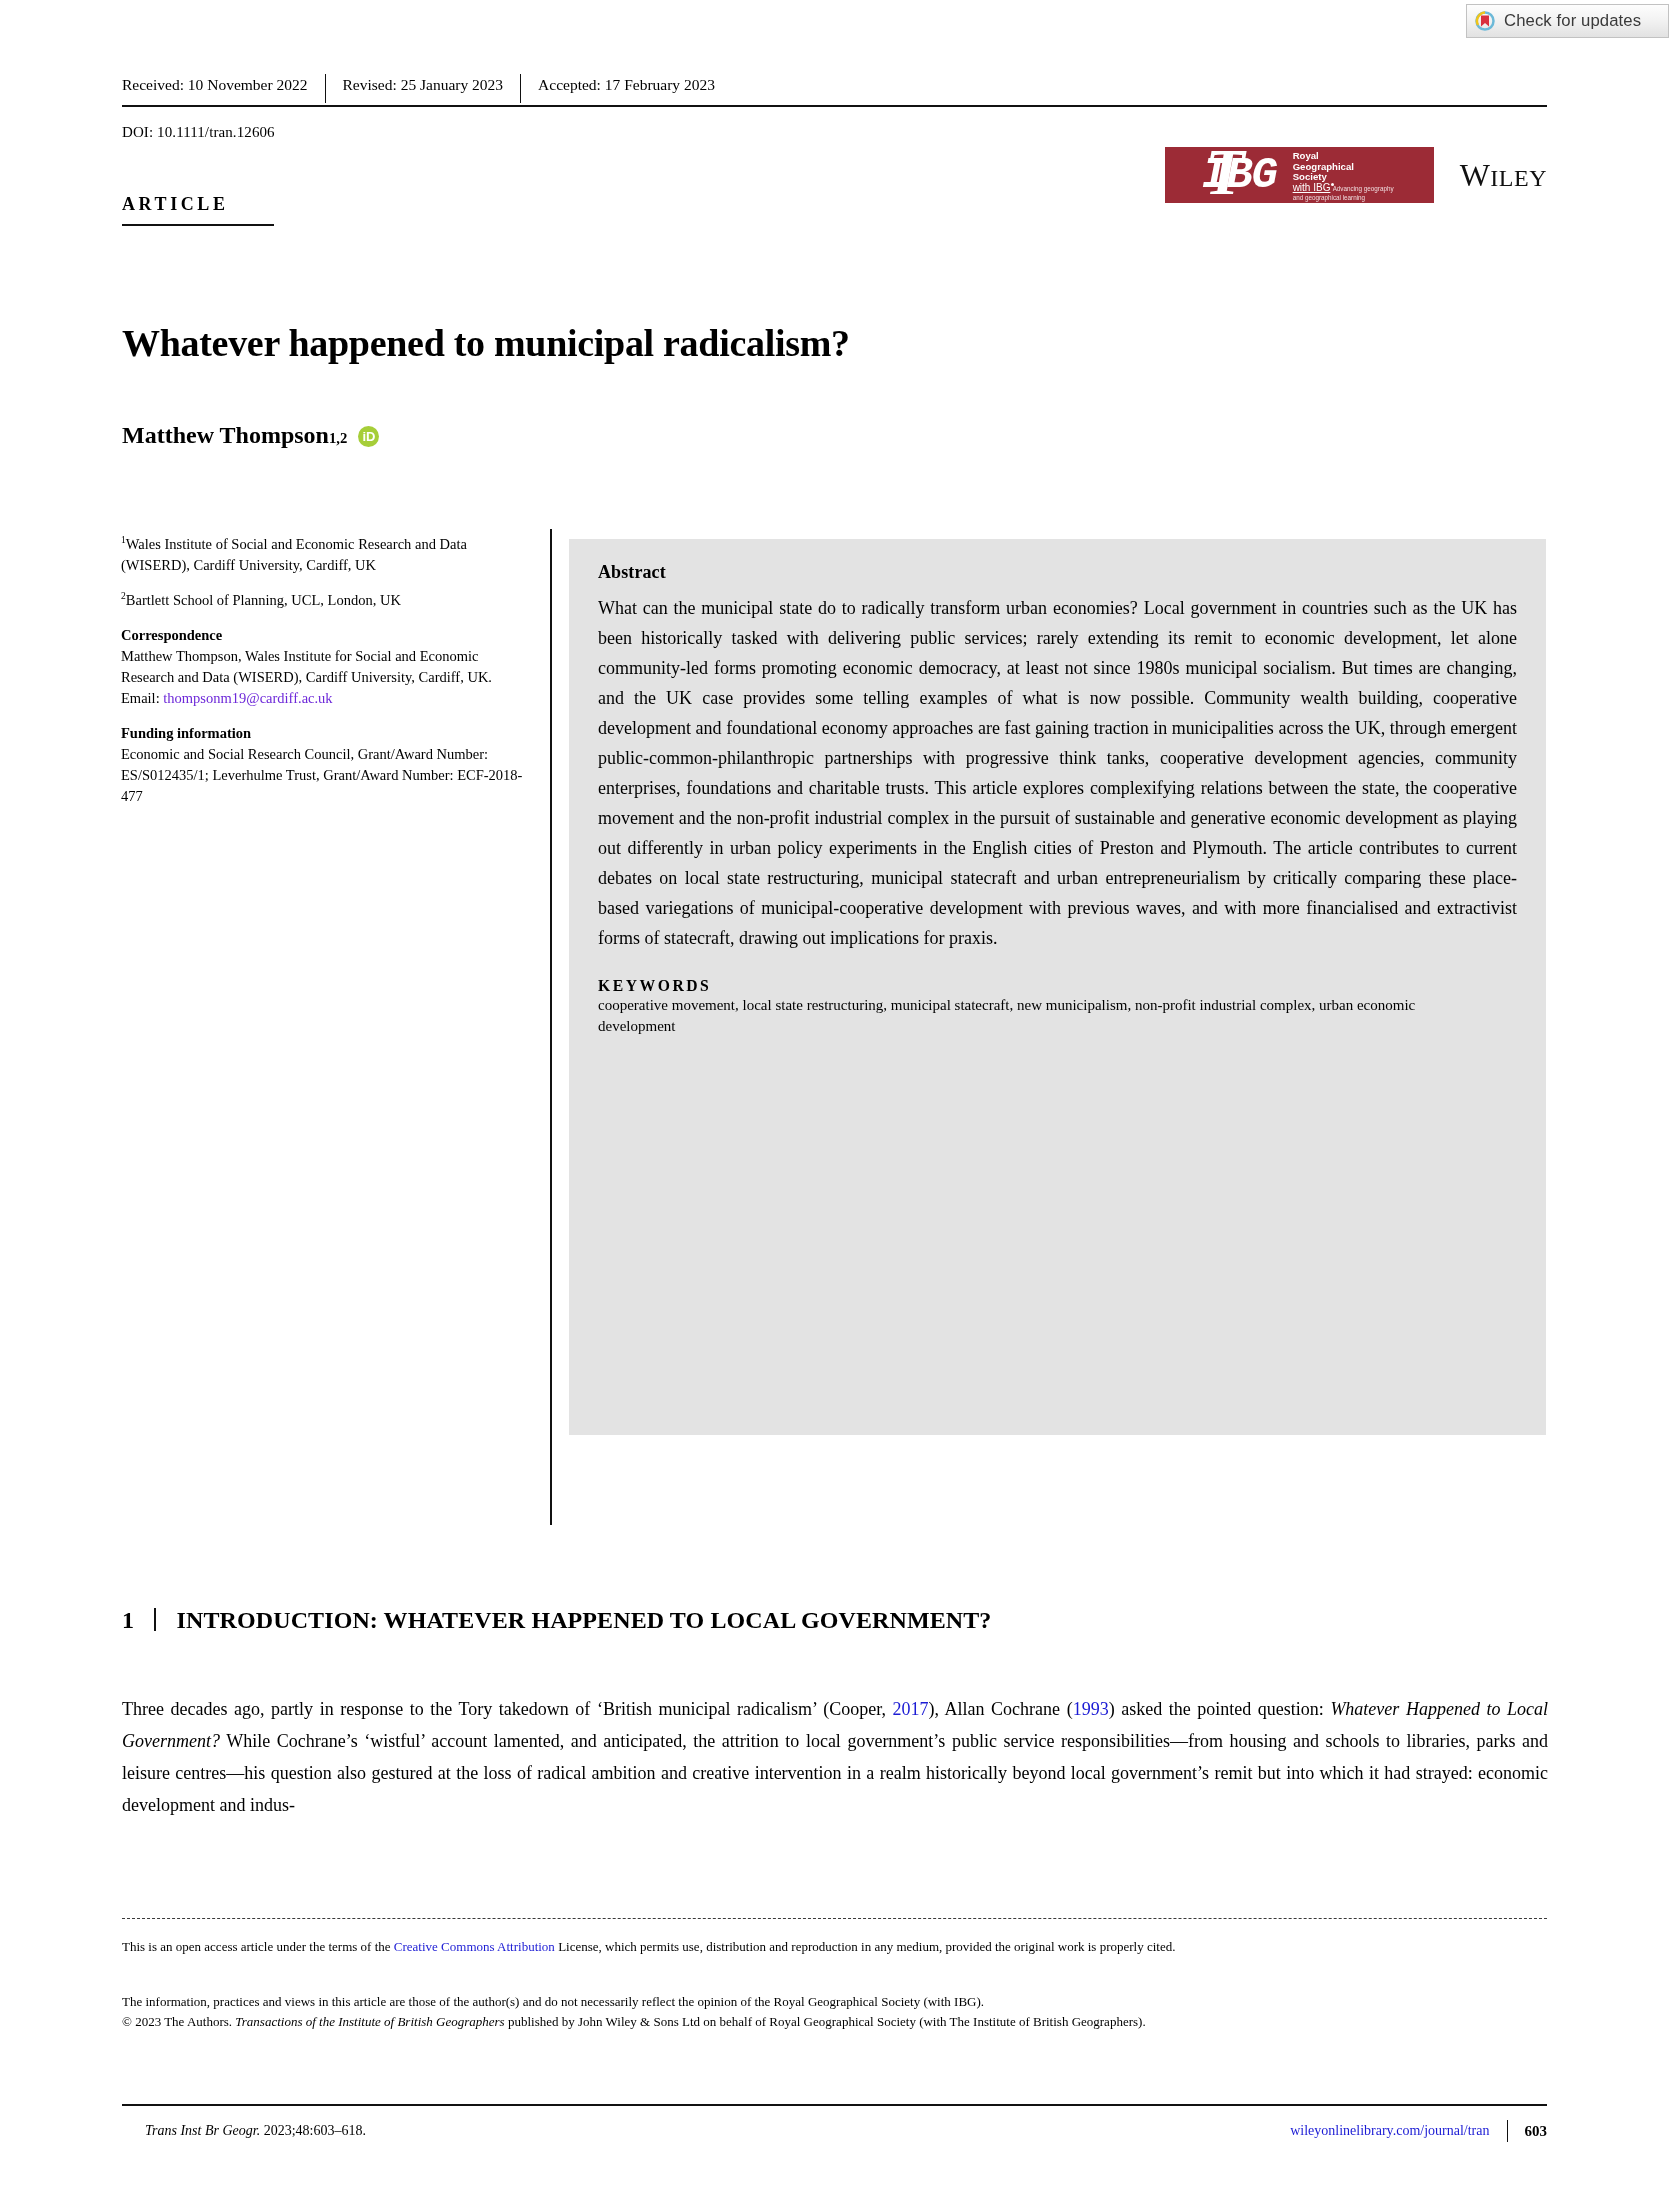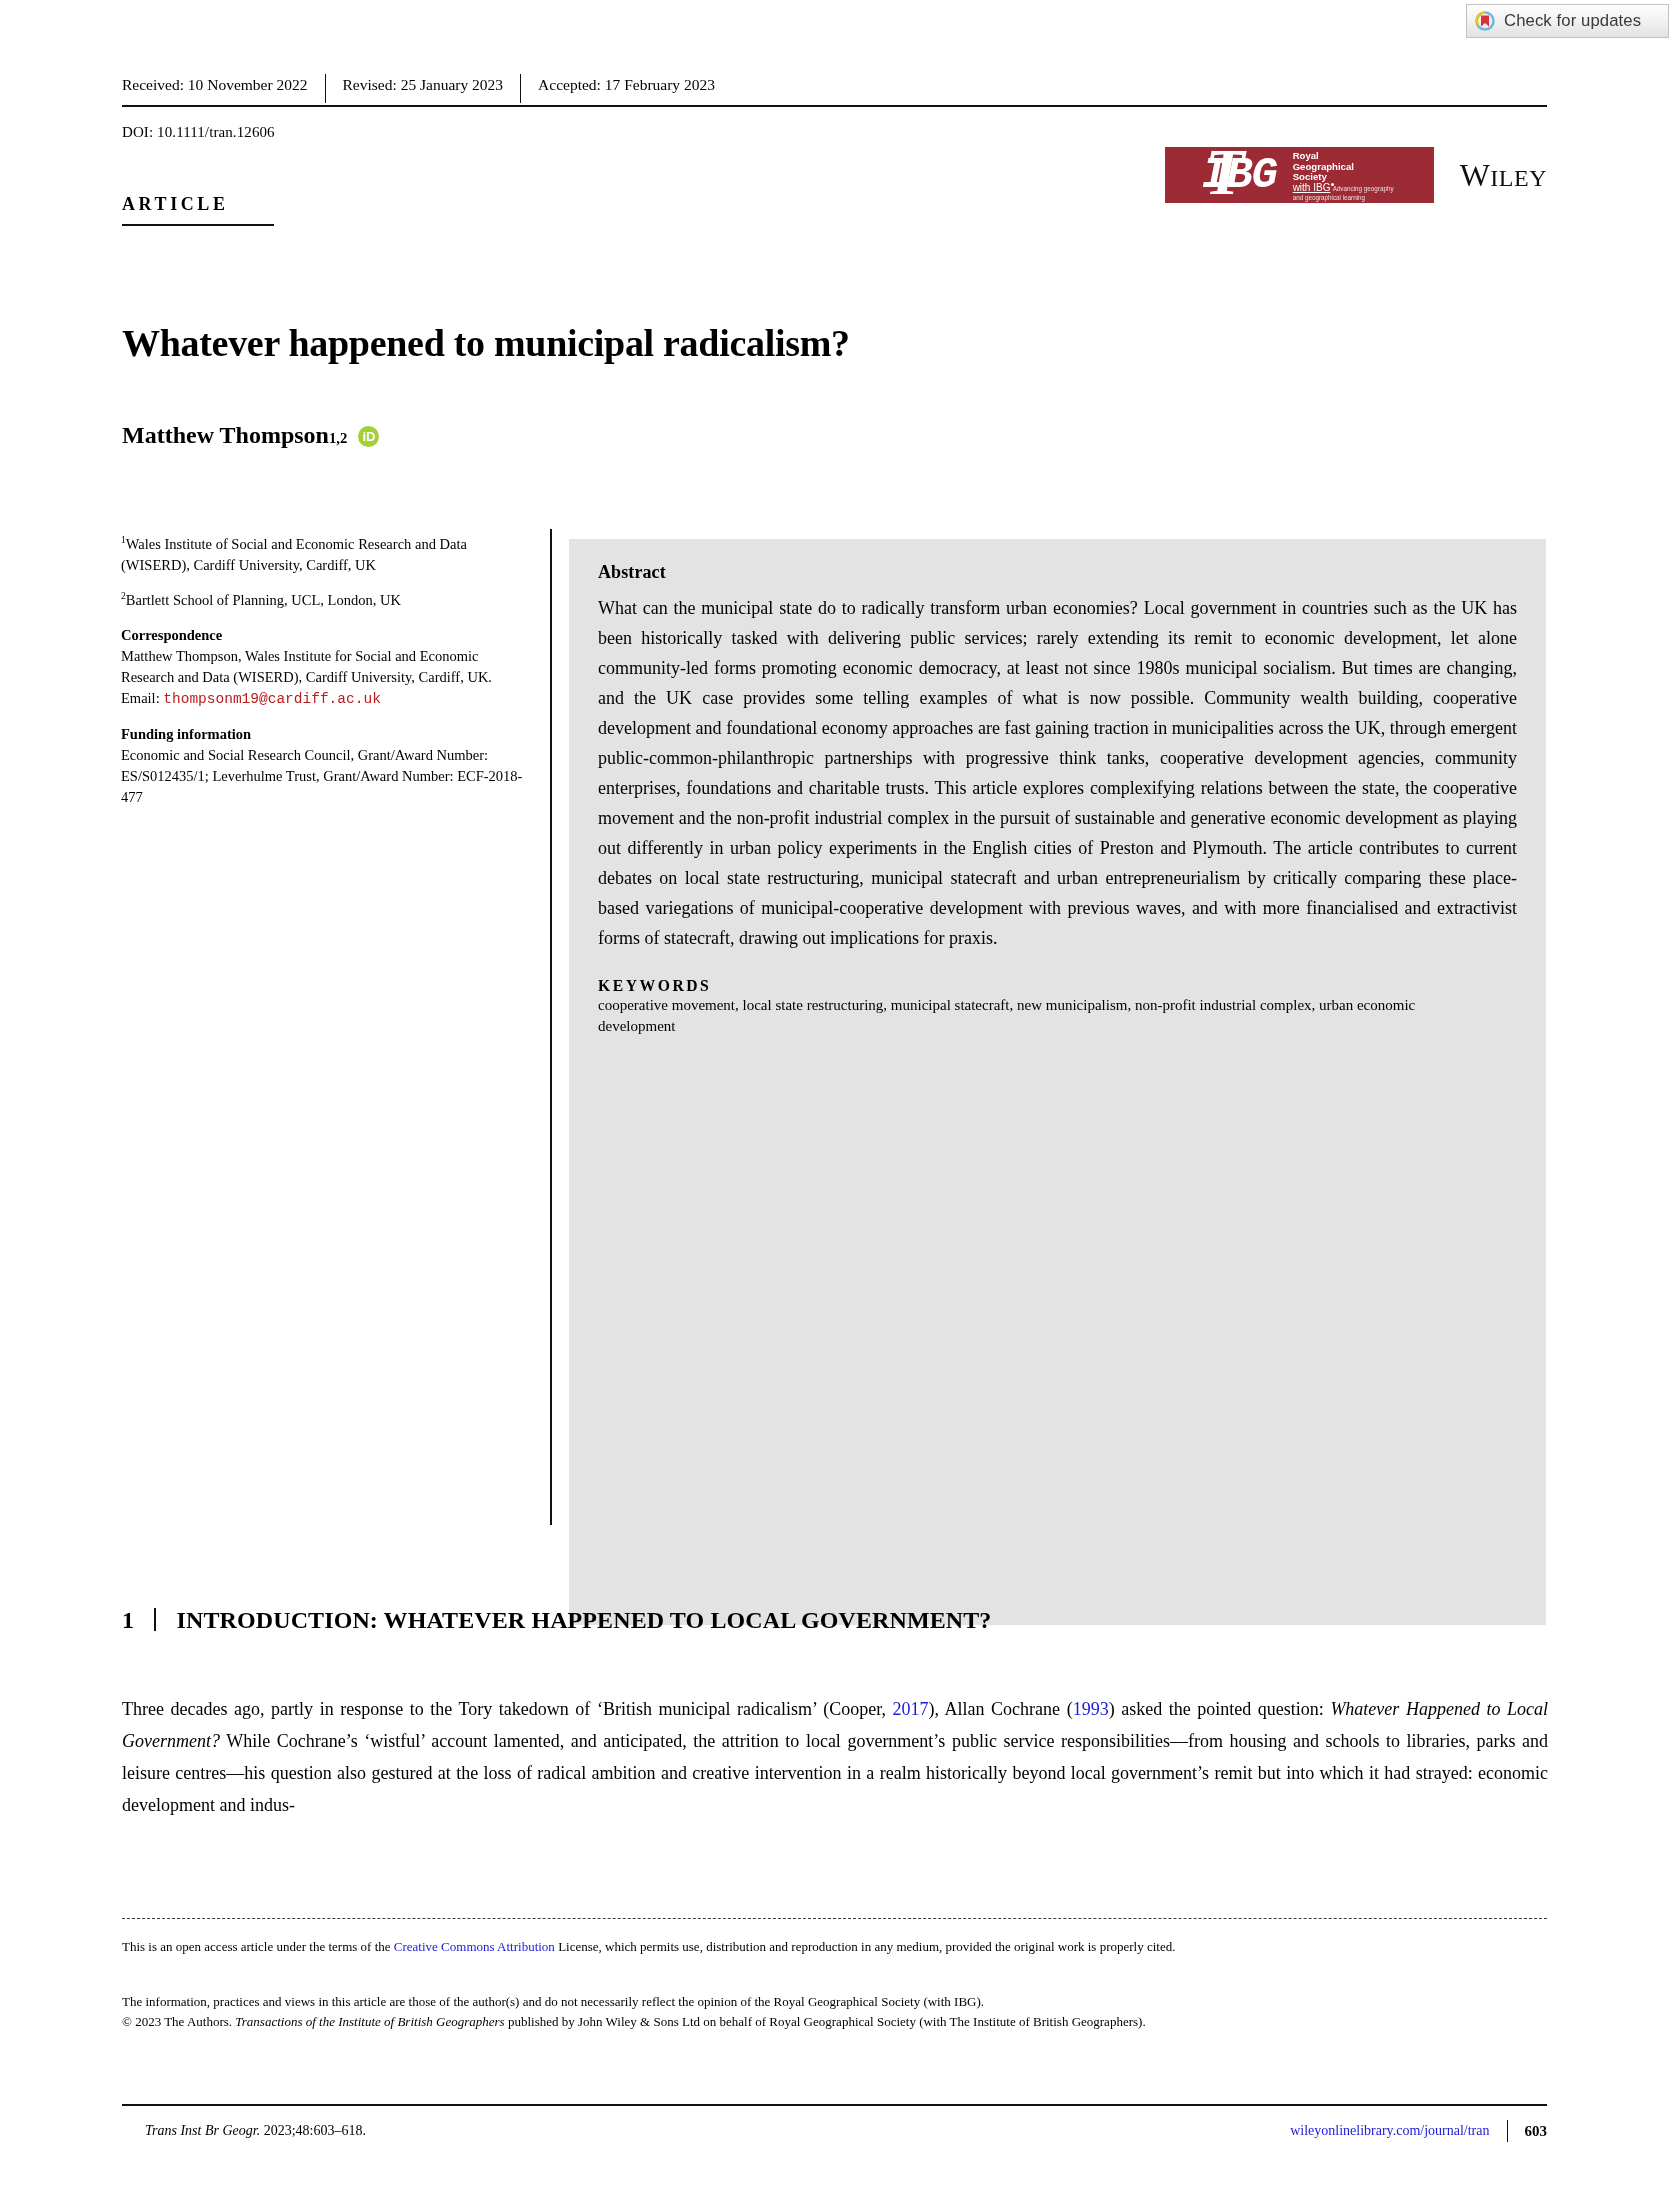--- a/index.html
+++ b/index.html
@@ -258,38 +258,38 @@
   .meta-col sup {
     font-size: 9.6px;
     vertical-align: super;
     line-height: 0;
   }
   .meta-block { margin-bottom: 14px; }
   .meta-head {
     font-weight: bold;
     margin-bottom: 0px;
   }
-  .meta-link { color: #b91c1c; font-family: Liberation Mono, monospace; }
+  .meta-link { color: #6d28d9; }
 
   .meta-divider {
     position: absolute;
     left: 550px;
     top: 529px;
     width: 1.5px;
     height: 996px;
     background: #111111;
   }
 
   
   .abstract-box {
     position: absolute;
     left: 569px;
     top: 539px;
     width: 977px;
-    height: 1086px;
+    height: 896px;
     background: #e3e3e3;
     box-sizing: border-box;
     padding: 23px 29px 0 29px;
   }
   .abstract-head {
     font-size: 18px;
     font-weight: bold;
     margin-bottom: 10px;
     letter-spacing: 0.1px;
   }

